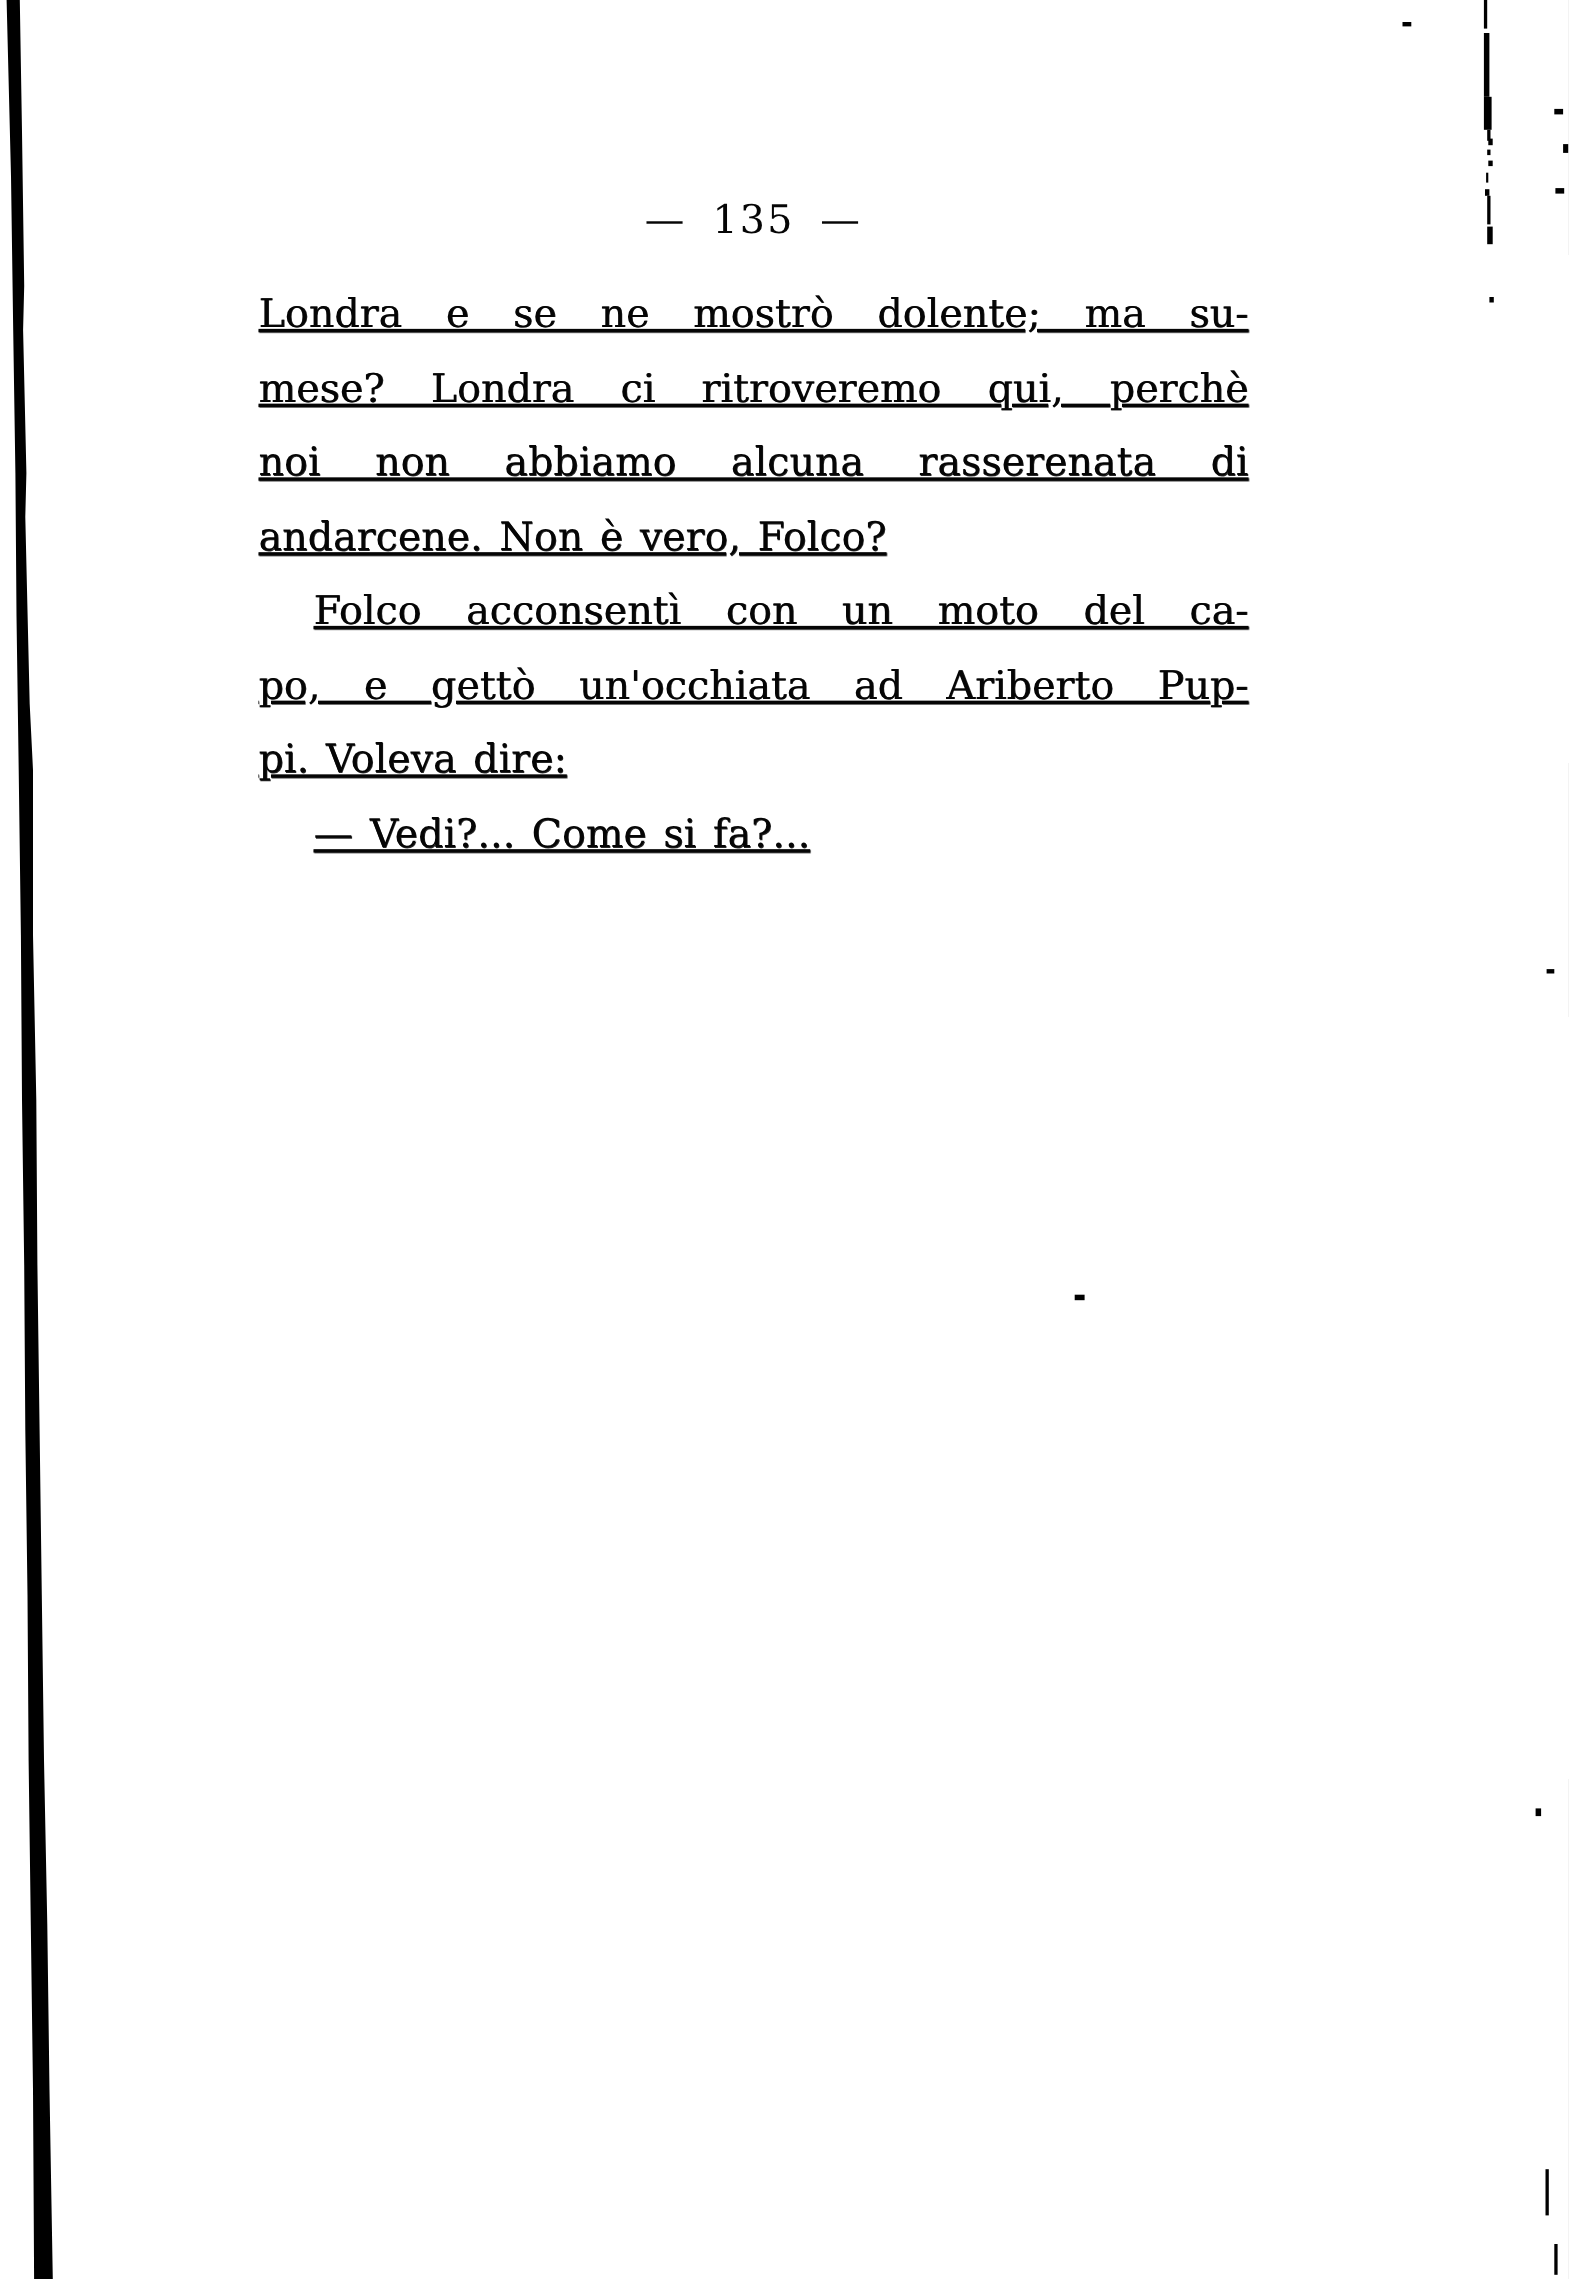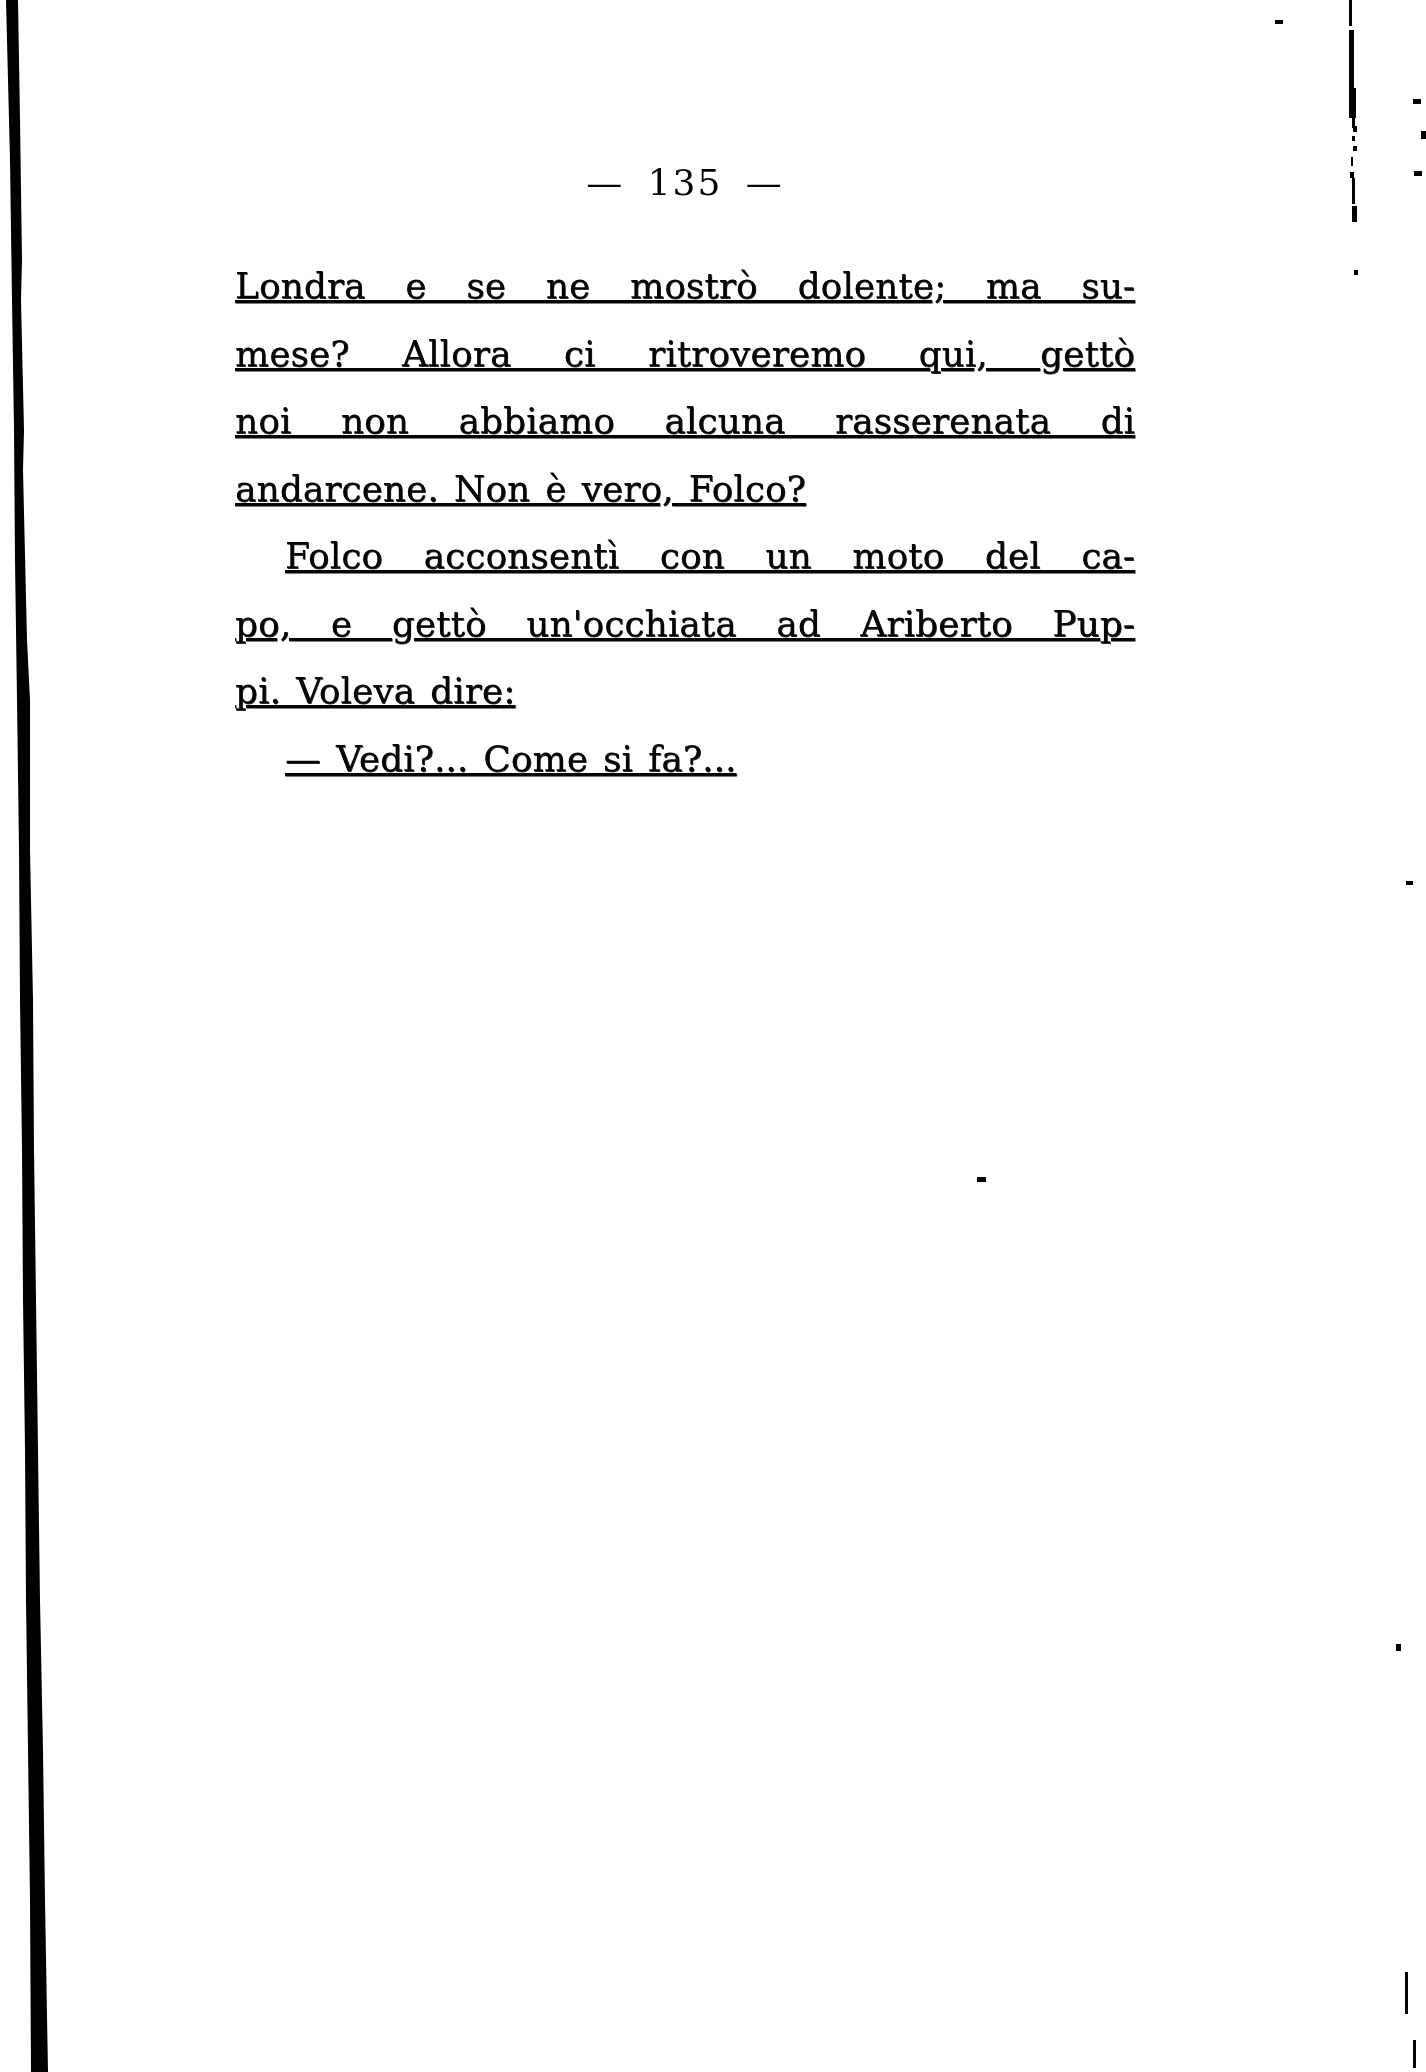--- a/index.html
+++ b/index.html
@@ -18,21 +18,21 @@
   }
   .gutter-svg {
     position: absolute;
     left: 0;
     top: 0;
     pointer-events: none;
   }
   .pagenum {
     position: absolute;
     left: 235px;
-    top: 162px;
+    top: 180px;
     width: 900px;
     text-align: center;
     font-size: 36px;
     letter-spacing: 2px;
     word-spacing: 10px;
   }
   .textblock {
     position: absolute;
     left: 235px;
     top: 252px;
@@ -71,21 +71,21 @@
          L30,850 L33,1000 L34,1150 L36,1300 L38,1450 L40,1600 L43,1750
          L45,1900 L48,2072 L31,2072 L30,1900 L28,1750 L26,1600 L25,1450
          L23,1300 L22,1150 L20,1000 L19,850 L17,700 L15,560 L14,430
          L12,300 L10,160 Z"></path>
   </svg>
 
   <div class="pagenum">— 135 —</div>
 
   <div class="textblock">
     <div class="ln justify">Londra e se ne mostrò dolente; ma su-</div>
-    <div class="ln justify">mese? Allora ci ritroveremo qui, gettò</div>
+    <div class="ln justify">mese? Londra ci ritroveremo qui, perchè</div>
     <div class="ln justify">noi non abbiamo alcuna rasserenata di</div>
     <div class="ln">andarcene. Non è vero, Folco?</div>
     <div class="ln justify indent">Folco acconsentì con un moto del ca-</div>
     <div class="ln justify">po, e gettò un'occhiata ad Ariberto Pup-</div>
     <div class="ln">pi. Voleva dire:</div>
     <div class="ln indent">— Vedi?... Come si fa?...</div>
   </div>
 
   <div class="artifact" style="left:1349px; top:0;     width:3px; height:26px;"></div>
   <div class="artifact" style="left:1349px; top:30px;  width:5px; height:58px;"></div>

